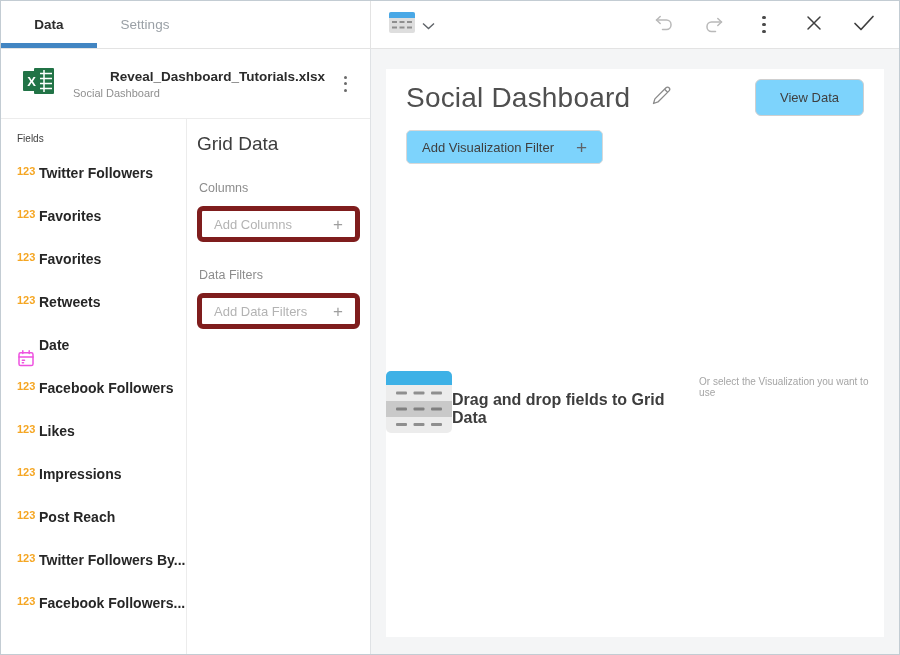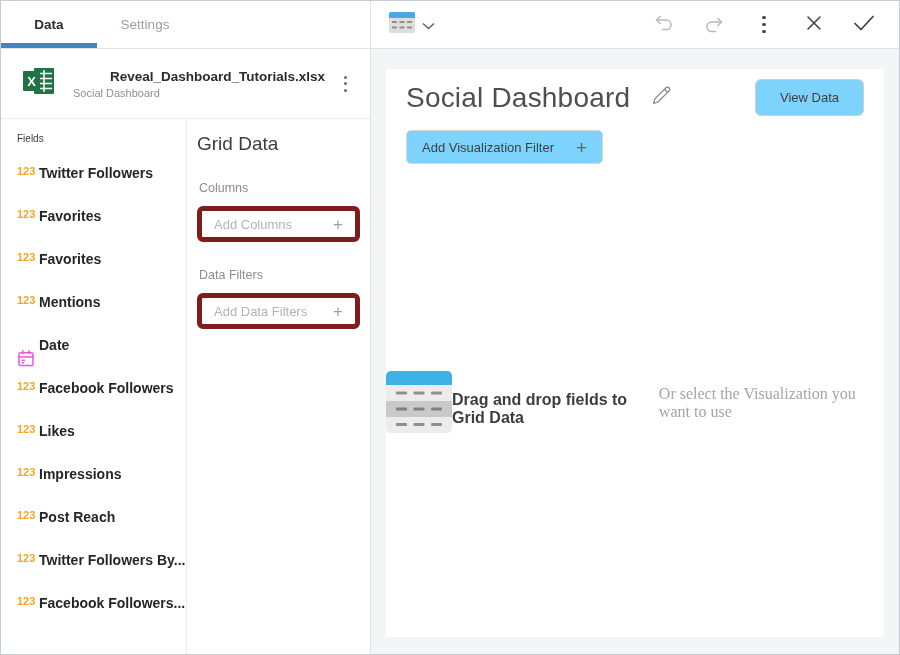--- a/index.html
+++ b/index.html
@@ -66,21 +66,21 @@
                    border-radius:6px; background:#7dd3fc; font-size:13px; color:#3f3f3f;
                    display:flex; align-items:center; cursor:pointer; font-family:inherit; }
   .add-filter-btn { margin-top:14px; height:34px; display:inline-flex; align-items:center;
                     gap:22px; padding:0 15px; border:1px solid #d8d8d8; border-radius:5px;
                     background:#7dd3fc; font-size:13px; color:#3f3f3f; cursor:pointer; font-family:inherit; }
   .add-filter-plus { font-size:19px; color:#5f6368; font-weight:400; line-height:1; }
 
   .empty-state { position:absolute; left:0; right:0; top:59%; transform:translateY(-50%);
                  display:flex; flex-direction:row; align-items:flex-start; }
   .empty-title { margin-top:20px; font-size:16px; font-weight:700; color:#3d3d3d; }
-  .empty-subtitle { margin-top:14px; font-size:16px; color:#a5a5a5;font-family:Liberation Serif, serif; }
+  .empty-subtitle { margin-top:5px; font-size:10px; color:#a5a5a5; }
 </style>
 </head>
 <body>
 
 <div class="window">
 
   <div class="topbar">
     <div class="topbar-left">
       <div class="tab active">
         <span>Data</span>
@@ -190,21 +190,21 @@
             <div class="field-item">
               <span class="field-badge">123</span>
               <span class="field-label">Favorites</span>
             </div>
             <div class="field-item">
               <span class="field-badge">123</span>
               <span class="field-label">Favorites</span>
             </div>
             <div class="field-item">
               <span class="field-badge">123</span>
-              <span class="field-label">Mentions</span>
+              <span class="field-label">Retweets</span>
             </div>
             <div class="field-item">
               <span class="field-iconbox">
                 <svg width="18" height="19" viewBox="0 0 18 19" fill="none" stroke="#ee52e0" stroke-width="1.5" stroke-linecap="round">
                   <rect x="2" y="3.8" width="14" height="12.7" rx="1.6"></rect>
                   <path d="M2 8 H16"></path>
                   <path d="M5.8 1.8 V4.6 M12.2 1.8 V4.6"></path>
                   <path d="M5.3 11.3 h2.2 M5.3 13.8 h1.2"></path>
                 </svg>
               </span>

